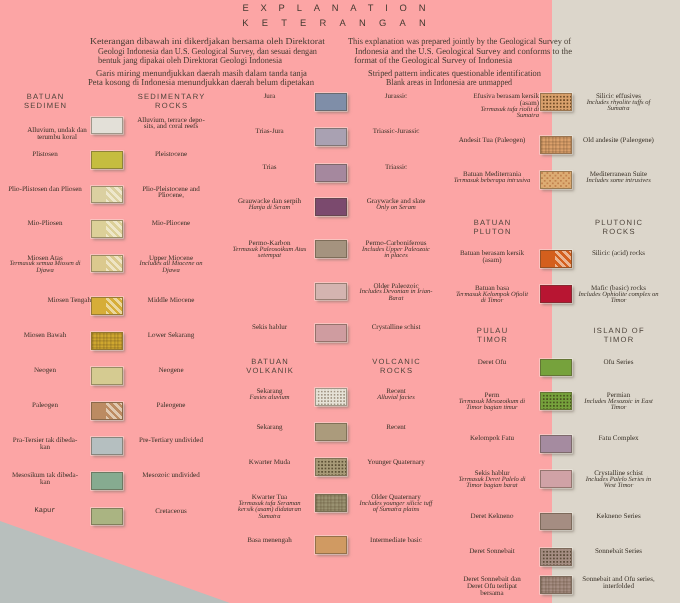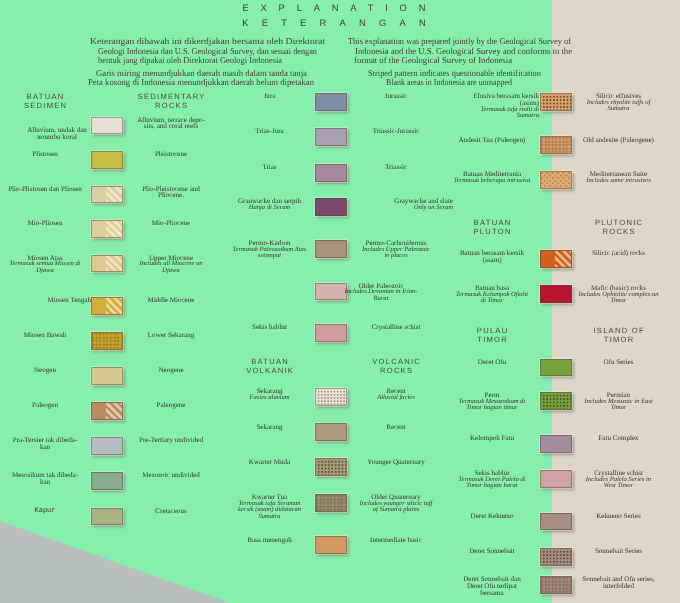--- a/index.html
+++ b/index.html
@@ -1,19 +1,19 @@
 <!DOCTYPE html>
 <html><head>
 <meta charset="utf-8">
 <style>
   html,body{margin:0;padding:0;-webkit-font-smoothing:antialiased;
     text-rendering:geometricPrecision;}
   body{width:680px;height:603px;overflow:hidden;background:#dcd6cb;
        font-family:"Liberation Serif",serif;color:#3a3229;position:relative;}
-  #sheet{position:absolute;left:0;top:0;width:552px;height:603px;background:#86efac;}
+  #sheet{position:absolute;left:0;top:0;width:552px;height:603px;background:#fca5a5;}
   .sea{position:absolute;left:0;top:519px;width:230px;height:84px;background:#b8bfbd;
        clip-path:polygon(0 2px, 230px 84px, 0 84px);}
   .ttl{position:absolute;left:-6px;width:680px;text-align:center;
        font-family:"Liberation Sans",sans-serif;color:#443a31;font-size:9.4px;}
   #t1{top:2px;letter-spacing:11.8px;text-indent:11.8px;} #t2{top:17px;letter-spacing:13.2px;text-indent:13.2px;}
   .noteline{position:absolute;font-size:9px;line-height:10px;color:#453d33;
         font-family:"Liberation Serif",serif;white-space:nowrap;transform-origin:left top;}
   .swatch{position:absolute;width:32.4px;height:17.8px;box-sizing:border-box;
           border:0.9px solid rgba(78,66,46,.46);
           box-shadow:0 0 0 .7px rgba(250,248,240,.55), 2.4px 2.4px 2.6px rgba(120,112,100,.58);}
@@ -223,41 +223,41 @@
 <div class="lab" style="left:339.0px;top:164.1px;width:114px;">
 <div>Triassic</div>
 </div>
 <div class="swatch pat-none" style="left:315px;top:198.2px;background:#7b4a6e;">
       <i></i>
     </div>
 <div class="lab" style="left:223.5px;top:198.3px;width:92px;">
 <div>Grauwacke dan serpih</div>
 <em>Hanja di Seram</em>
 </div>
-<div class="lab" style="left:339.0px;top:198.3px;width:114px;text-align:right;">
+<div class="lab" style="left:339.0px;top:198.3px;width:114px;">
 <div>Graywacke and slate</div>
 <em>Only on Seram</em>
 </div>
 <div class="swatch pat-none" style="left:315px;top:240.2px;background:#a5937f;">
       <i></i>
     </div>
 <div class="lab" style="left:339.0px;top:240.3px;width:114px;">
 <div>Permo-Carboniferous</div>
 <em>Includes Upper Paleozoic</em>
 <em>in places</em>
 </div>
 <div class="lab" style="left:223.5px;top:240.3px;width:92px;">
 <div>Permo-Karbon</div>
 <em>Termasuk Paleosoikum Atas</em>
 <em>setempat</em>
 </div>
 <div class="swatch pat-none" style="left:315px;top:282.5px;background:#d4b4b0;">
       <i></i>
     </div>
-<div class="lab" style="left:324px;top:282.6px;width:114px;">
+<div class="lab" style="left:339.0px;top:282.6px;width:114px;">
 <div>Older Paleozoic</div>
 <em>Includes Devonian in Irian-</em>
 <em>Barat</em>
 </div>
 <div class="swatch pat-none" style="left:315px;top:324.3px;background:#cf9ca0;">
       <i></i>
     </div>
 <div class="lab" style="left:223.5px;top:324.4px;width:92px;">
 <div>Sekis hablur</div>
 </div>

